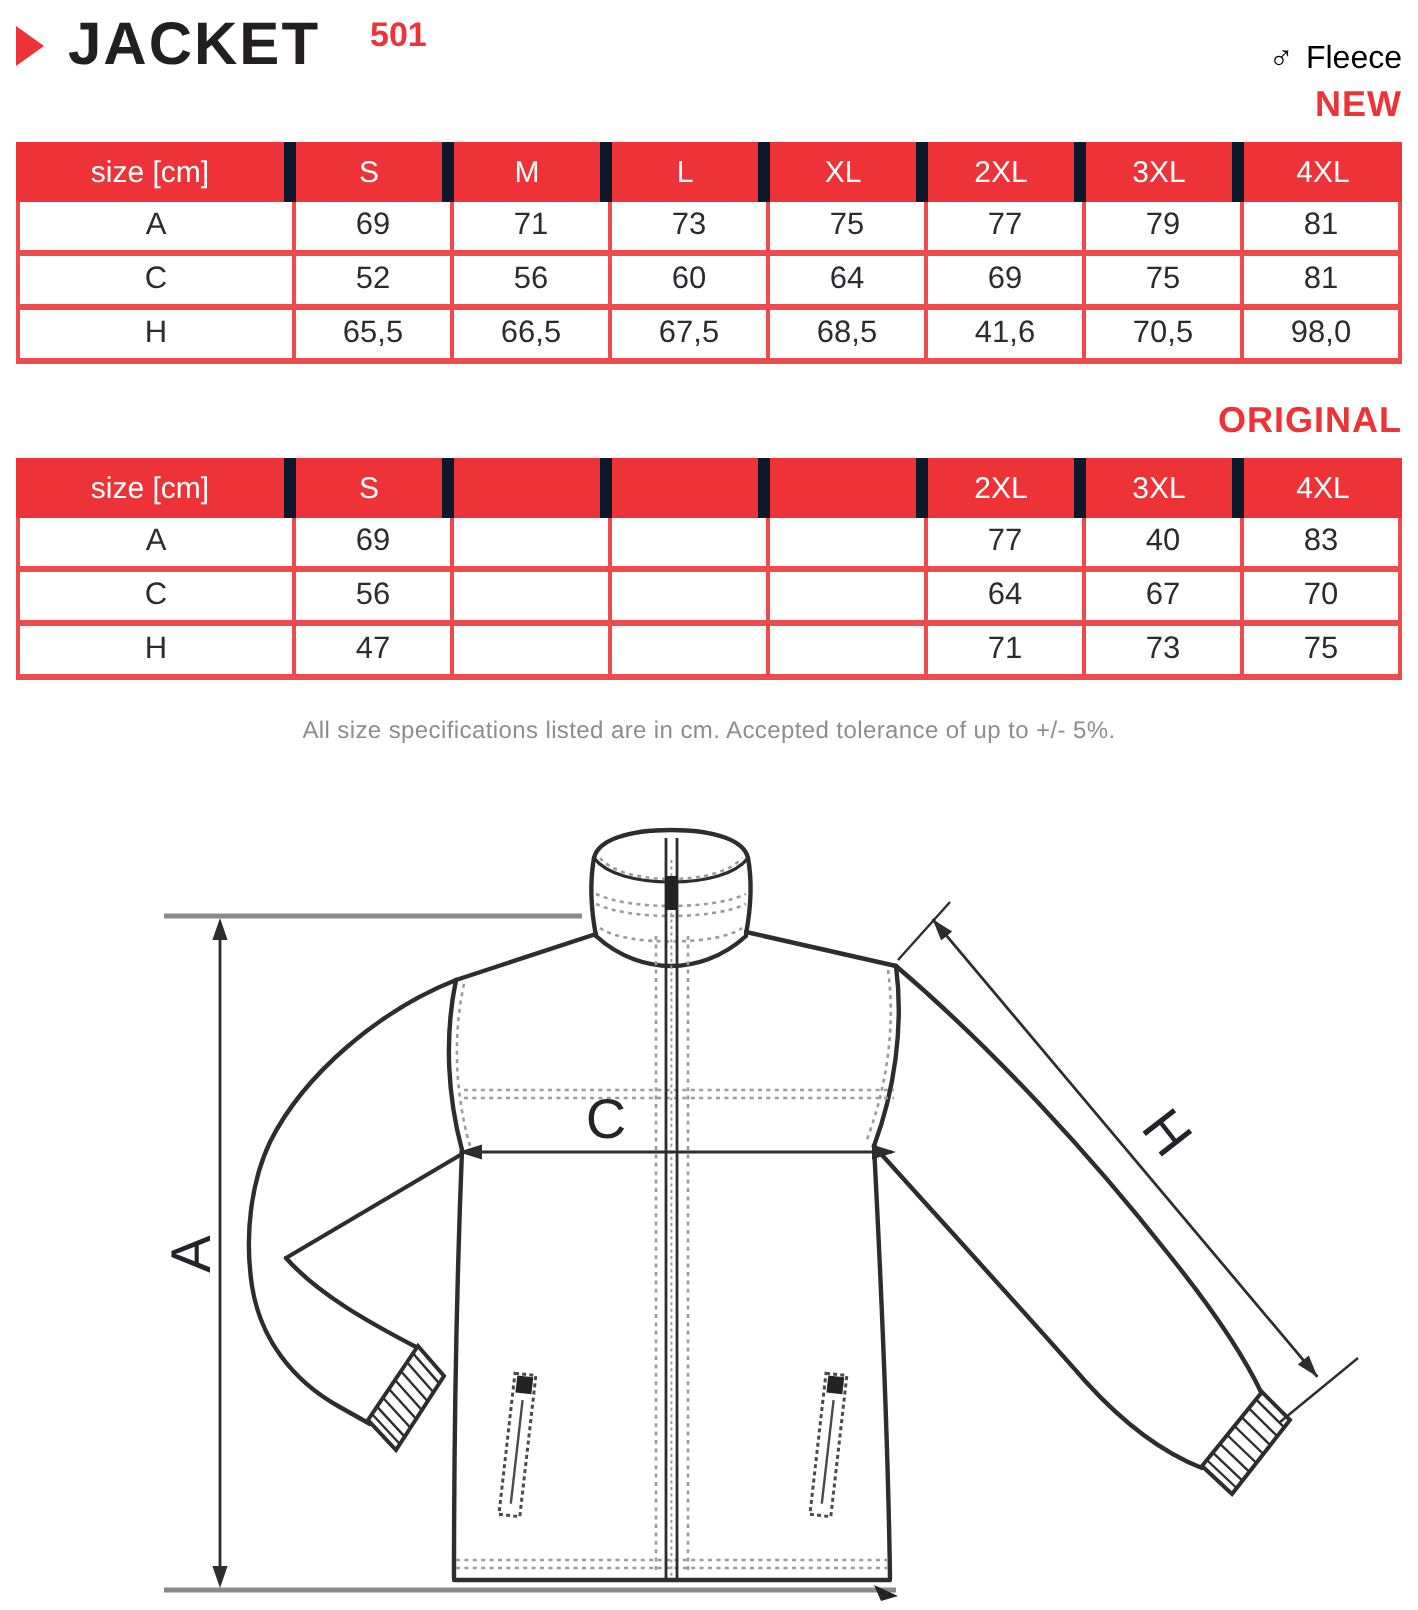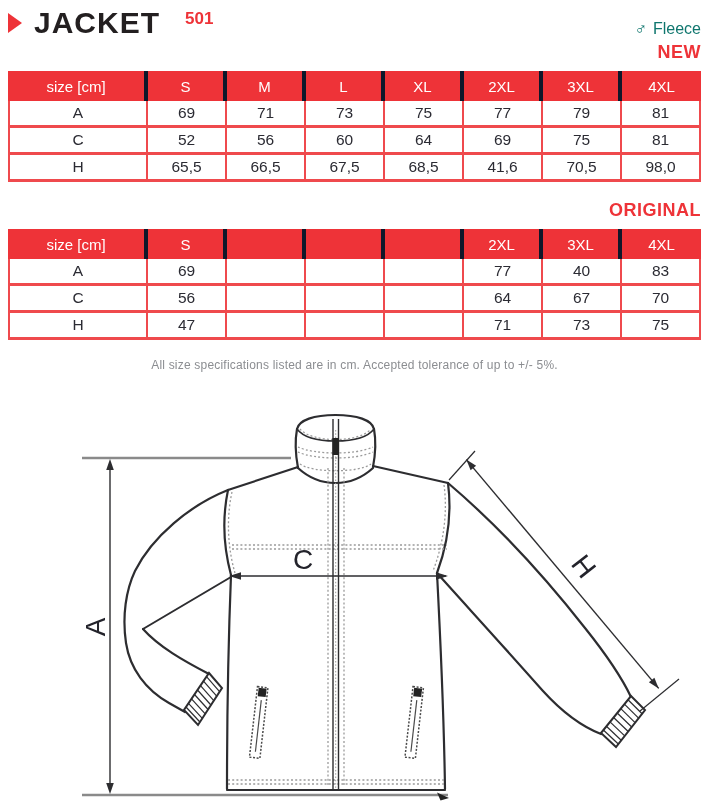--- a/index.html
+++ b/index.html
@@ -5,33 +5,33 @@
   html,body{margin:0;padding:0;}
   body{
     width:709px;height:805px;position:relative;background:#fff;
     font-family:"Liberation Sans", sans-serif;color:#231f20;overflow:hidden;
   }
   
   .tri{position:absolute;left:8px;top:13px;width:0;height:0;
        border-left:14px solid #ee3338;border-top:10px solid transparent;border-bottom:10px solid transparent;}
   .title{position:absolute;left:34px;top:6px;font-size:30px;font-weight:bold;letter-spacing:1px;color:#231f20;}
   .code{font-size:17px;font-weight:bold;color:#ee3338;position:relative;top:-9px;margin-left:25px;letter-spacing:0;}
-  .cat{position:absolute;right:8px;top:19px;font-size:16px;color:#0f766e;}
+  .cat{position:absolute;right:8px;top:19px;font-size:16px;color:#000000;}
   .cat .mars{font-weight:bold;margin-right:6px;font-size:17px;}
   .badge{position:absolute;right:8px;font-size:18px;font-weight:bold;color:#ee3338;letter-spacing:.5px;}
   .badge.new{top:42px;}
   .badge.orig{top:200px;}
   
   table.size{position:absolute;left:8px;width:693px;border-collapse:separate;border-spacing:0;table-layout:fixed;}
   table.size.t1{top:71px;}
   table.size.t2{top:229px;}
   table.size col.first{width:140px;}
   table.size th{
     background:#ee3338;color:#fff;font-weight:400;font-size:15px;height:30px;
-    border-right:4px solid #0f172a;padding:0;text-align:center;}
+    border-right:6px solid #0f172a;padding:0;text-align:center;}
   table.size th:last-child{border-right:none;}
   table.size td{
     height:24px;font-size:15.5px;color:#2b2b33;text-align:center;padding:0;
     border-right:2px solid #ef4a4d;border-bottom:3px solid #ef4a4d;background:#fff;}
   table.size td:first-child{border-left:2px solid #ef4a4d;}
   
   .note{position:absolute;left:0;right:0;top:358px;text-align:center;font-size:12px;color:#8b8d91;letter-spacing:.2px;}
   
   .diagram{position:absolute;left:0;top:400px;}
   .dimtxt{font-family:"Liberation Sans",sans-serif;font-size:28px;fill:#23232b;}

